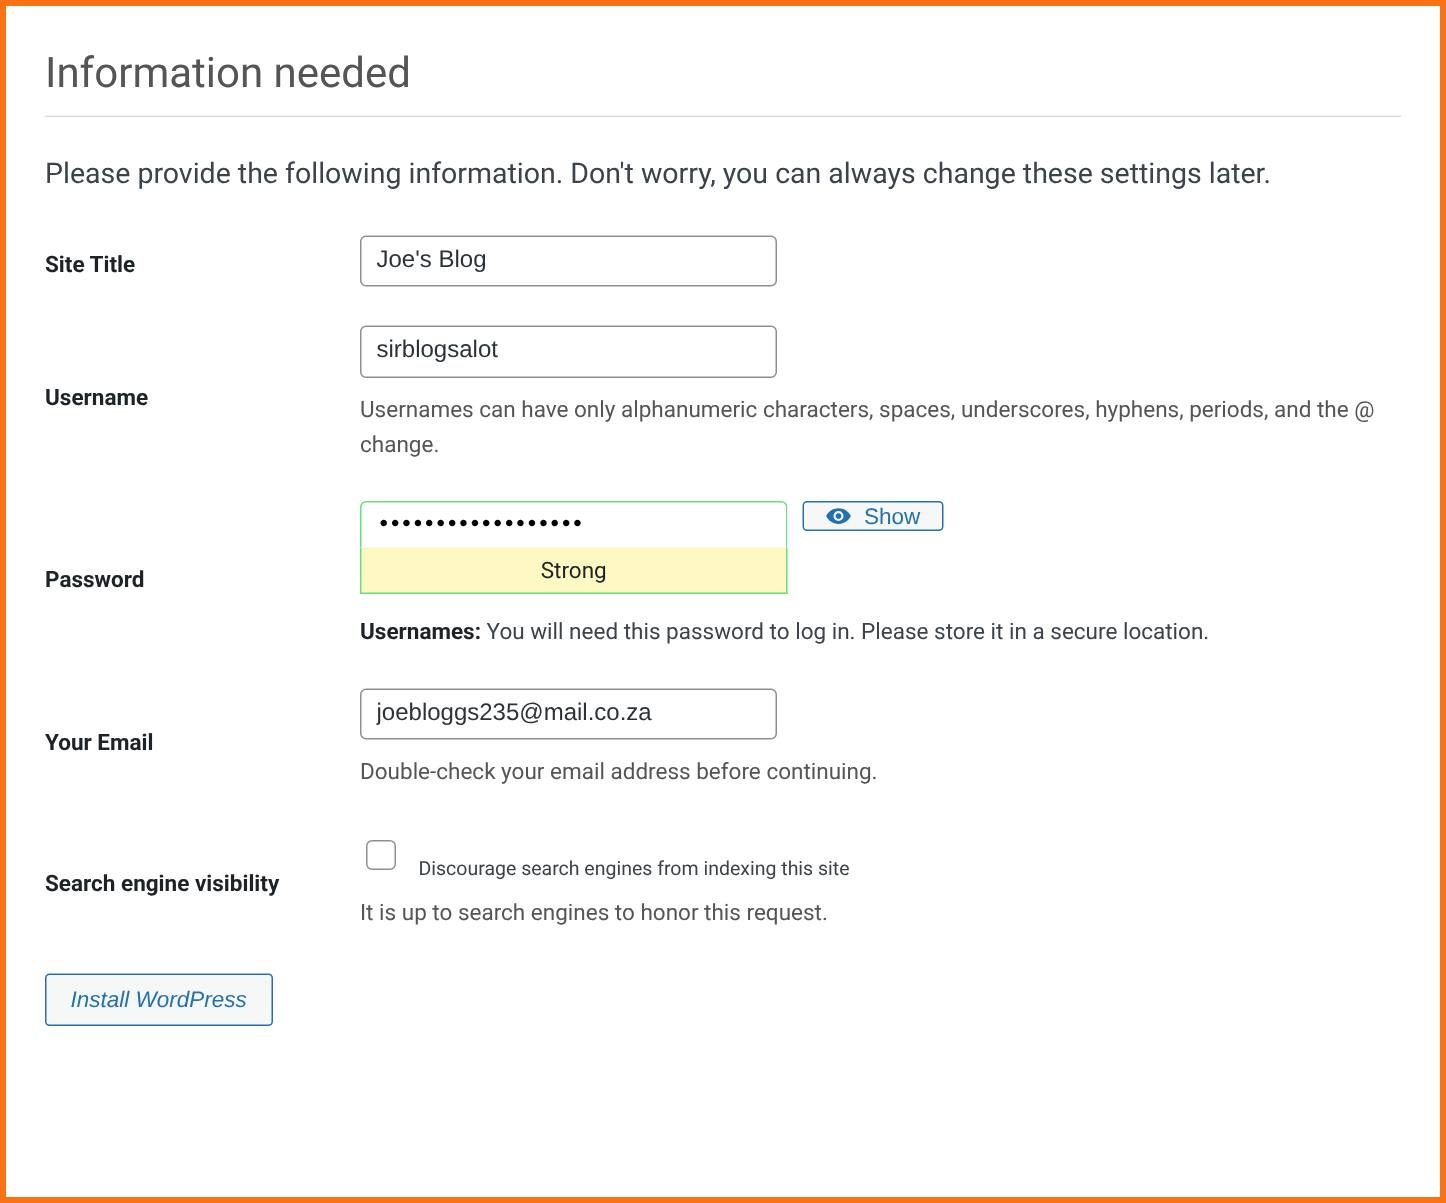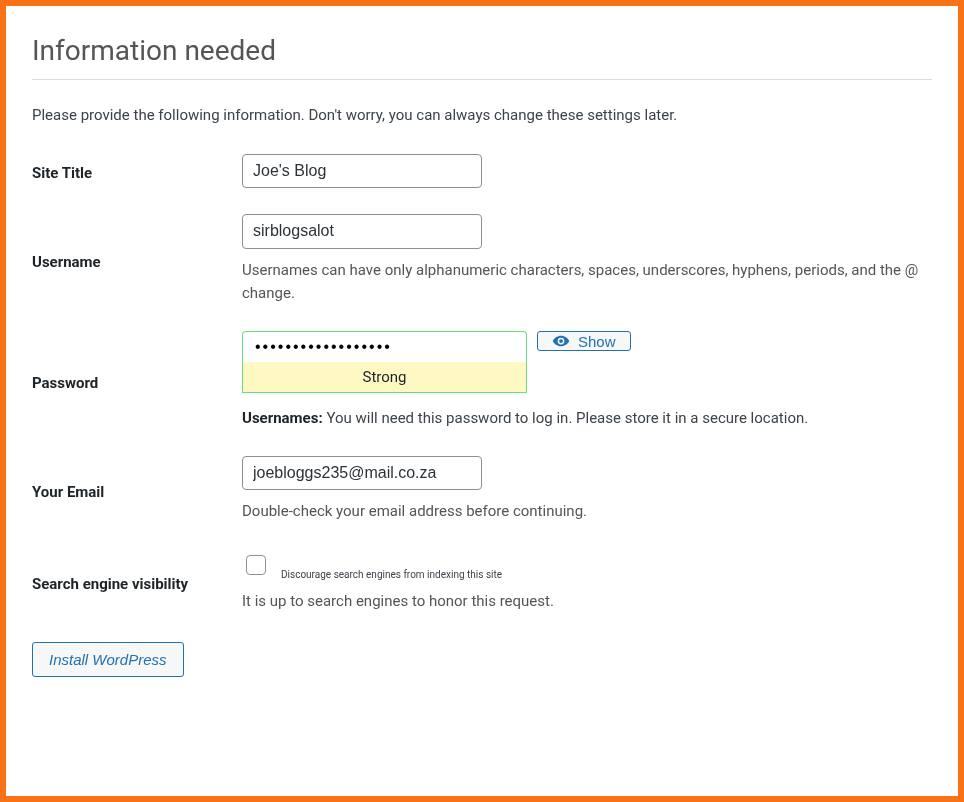--- a/index.html
+++ b/index.html
@@ -5,37 +5,37 @@
   * { box-sizing: border-box; }
   html, body {
     margin: 0; padding: 0;
     font-family: -apple-system, BlinkMacSystemFont, "Segoe UI", Roboto, Helvetica, Arial, sans-serif;
     background: #fff;
     color: #3c434a;
   }
   .wrap {
     width: 964px;
     min-height: 802px;
-    border: 6px solid #f97316;
+    border: 4px solid #f97316;
     background: #fff;
     padding: 20px 26px 22px 26px;
   }
   h1.heading {
     font-weight: 400;
     font-size: 28px;
     color: #555;
     margin: 8px 0 6px 0;
   }
   hr.rule {
     border: none;
     border-top: 1px solid #ddd;
     margin: 12px 0 26px 0;
   }
   p.intro {
-    font-size: 15px;
+    font-size: 19px;
     color: #3c434a;
     margin: 16px 0 30px 0;
   }
   .form-table {
     width: 100%;
   }
   .form-row {
     display: flex;
     align-items: center;
     margin-bottom: 26px;
@@ -54,21 +54,21 @@
     flex: 1;
   }
   input.wp-input {
     padding: 5px 10px;
     font-size: 16px;
     line-height: 1.4;
     border: 1px solid #8c8f94;
     border-radius: 4px;
     background: #fff;
     color: #2c3338;
-    width: 240px;
+    width: 278px;
     box-shadow: 0 0 0 transparent;
   }
   .desc {
     font-size: 15px;
     color: #555;
     margin: 10px 0 0 0;
     line-height: 1.55;
     max-width: 680px;
   }
   .pw-row {
@@ -133,21 +133,21 @@
     width: 20px; height: 20px;
     border: 1px solid #8c8f94;
     border-radius: 4px;
     appearance: none;
     -webkit-appearance: none;
     background: #fff;
     cursor: pointer;
     flex-shrink: 0;
   }
   .cb-label {
-    font-size: 10px;
+    font-size: 13px;
     color: #3c434a;
     margin-top: 20px;
   }
   .submit-area {
     margin-top: 28px;
   }
   .submit-btn {
     border: 1px solid #2271b1;
     color: #2271b1;
     background: #f6f7f7;

